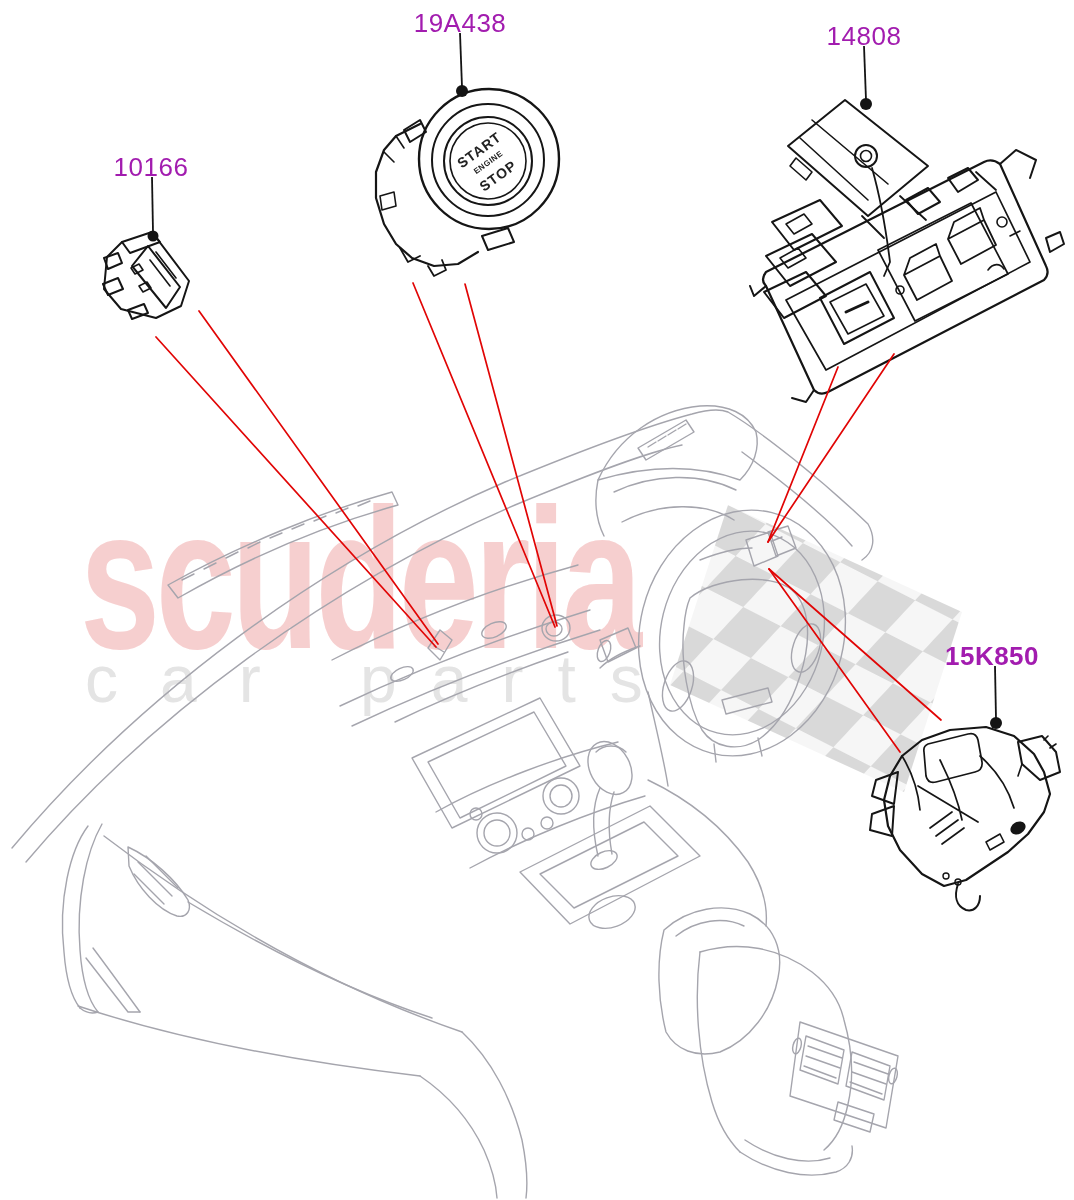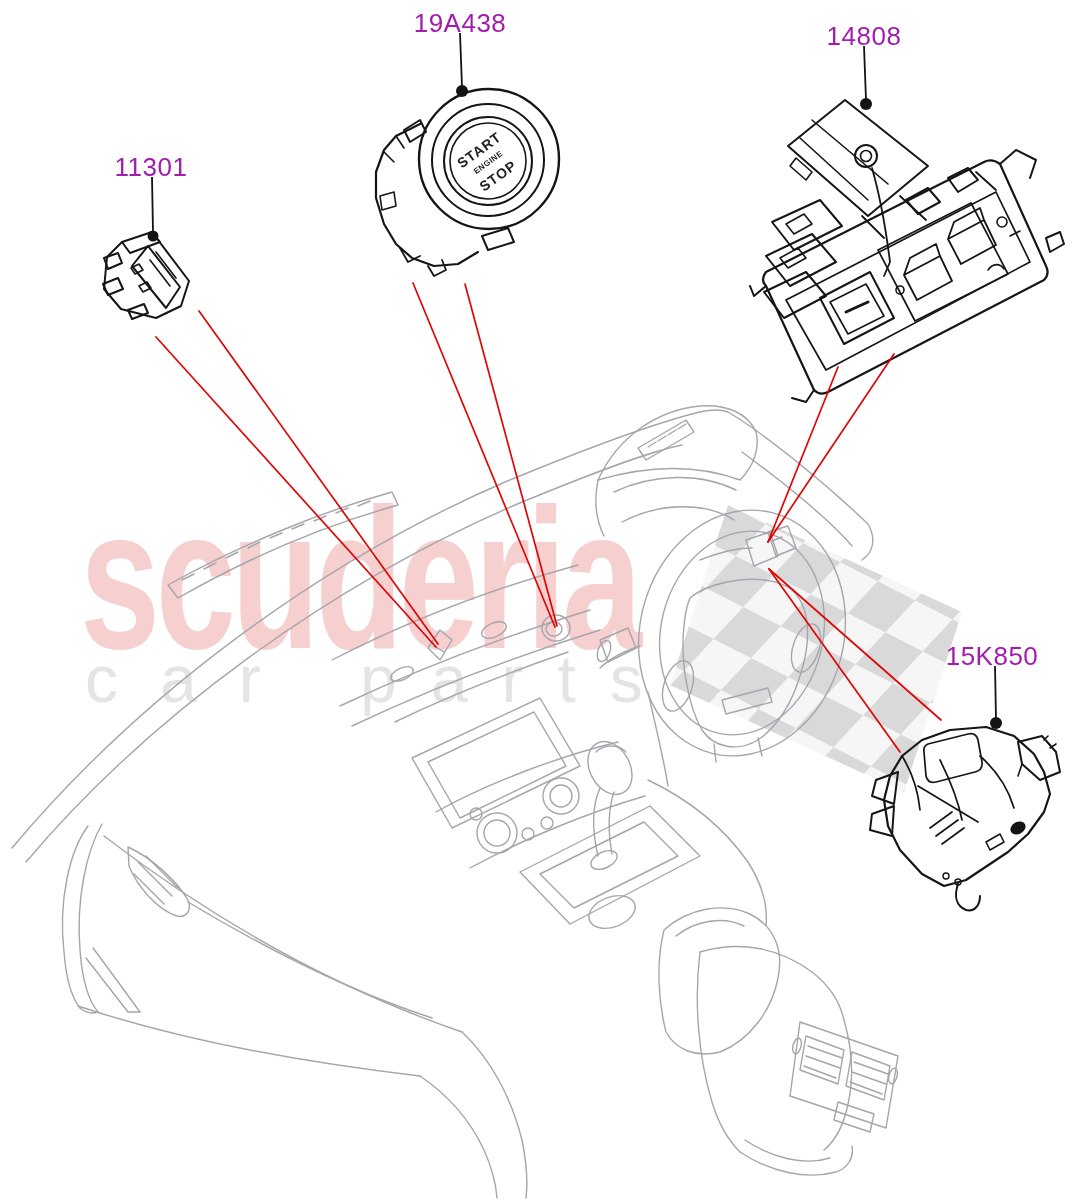--- a/index.html
+++ b/index.html
@@ -264,17 +264,17 @@
     <circle cx="153" cy="236" r="5.5" stroke="none"></circle>
     <line x1="460" y1="33" x2="462" y2="87"></line>
     <circle cx="462" cy="91" r="6" stroke="none"></circle>
     <line x1="864" y1="46" x2="866" y2="100"></line>
     <circle cx="866" cy="104" r="6" stroke="none"></circle>
     <line x1="995" y1="666" x2="996" y2="719"></line>
     <circle cx="996" cy="723" r="6" stroke="none"></circle>
   </g>
 </svg>
 
-<div class="part-label" style="left:151px; top:152px;">11301</div>
+<div class="part-label" style="left:151px; top:152px;">10166</div>
 <div class="part-label" style="left:460px; top:8px;">19A438</div>
 <div class="part-label" style="left:864px; top:21px;">14808</div>
-<div class="part-label" style="left:992px; top:641px;">15K850</div>
+<div class="part-label" style="left:992px; top:641px;font-weight:bold;">15K850</div>
 </div>
 
 </body></html>

